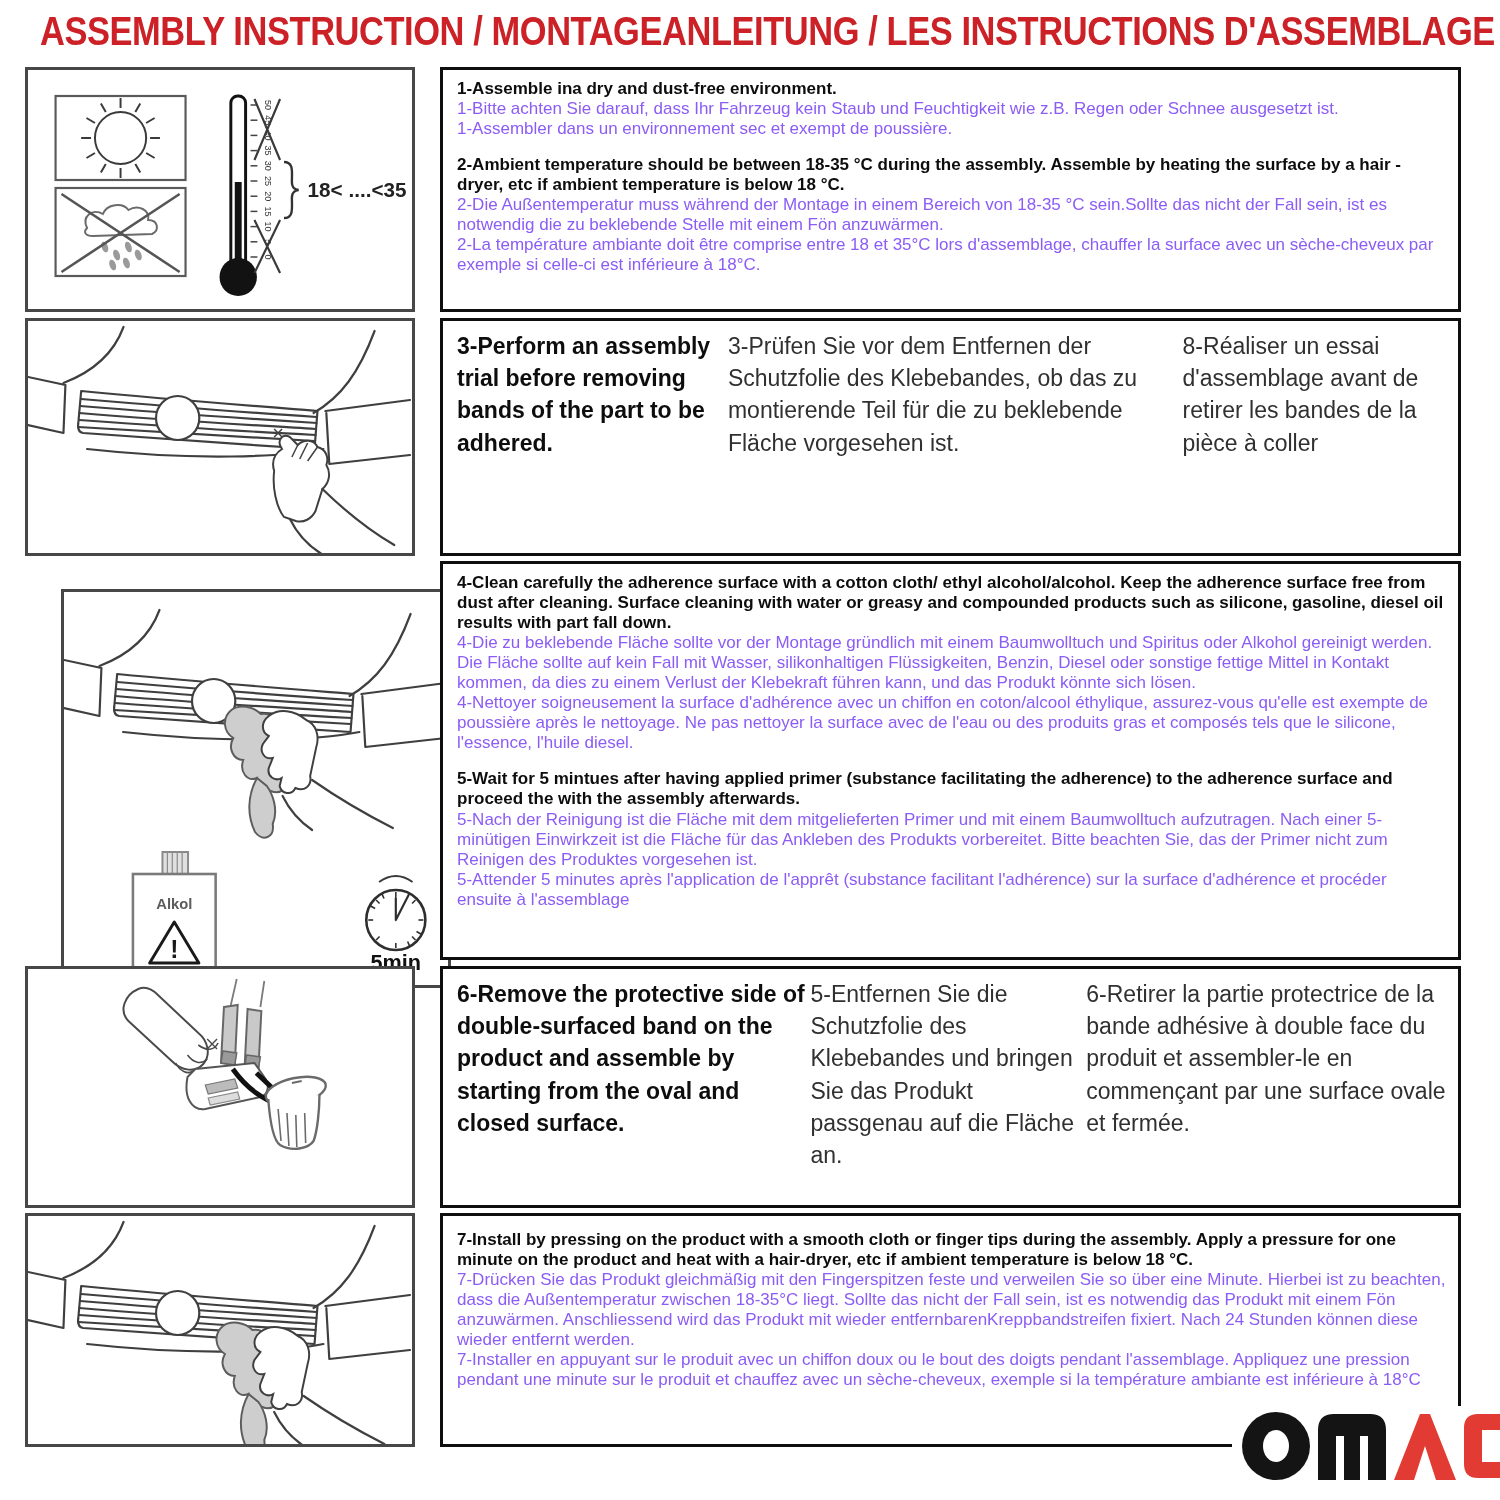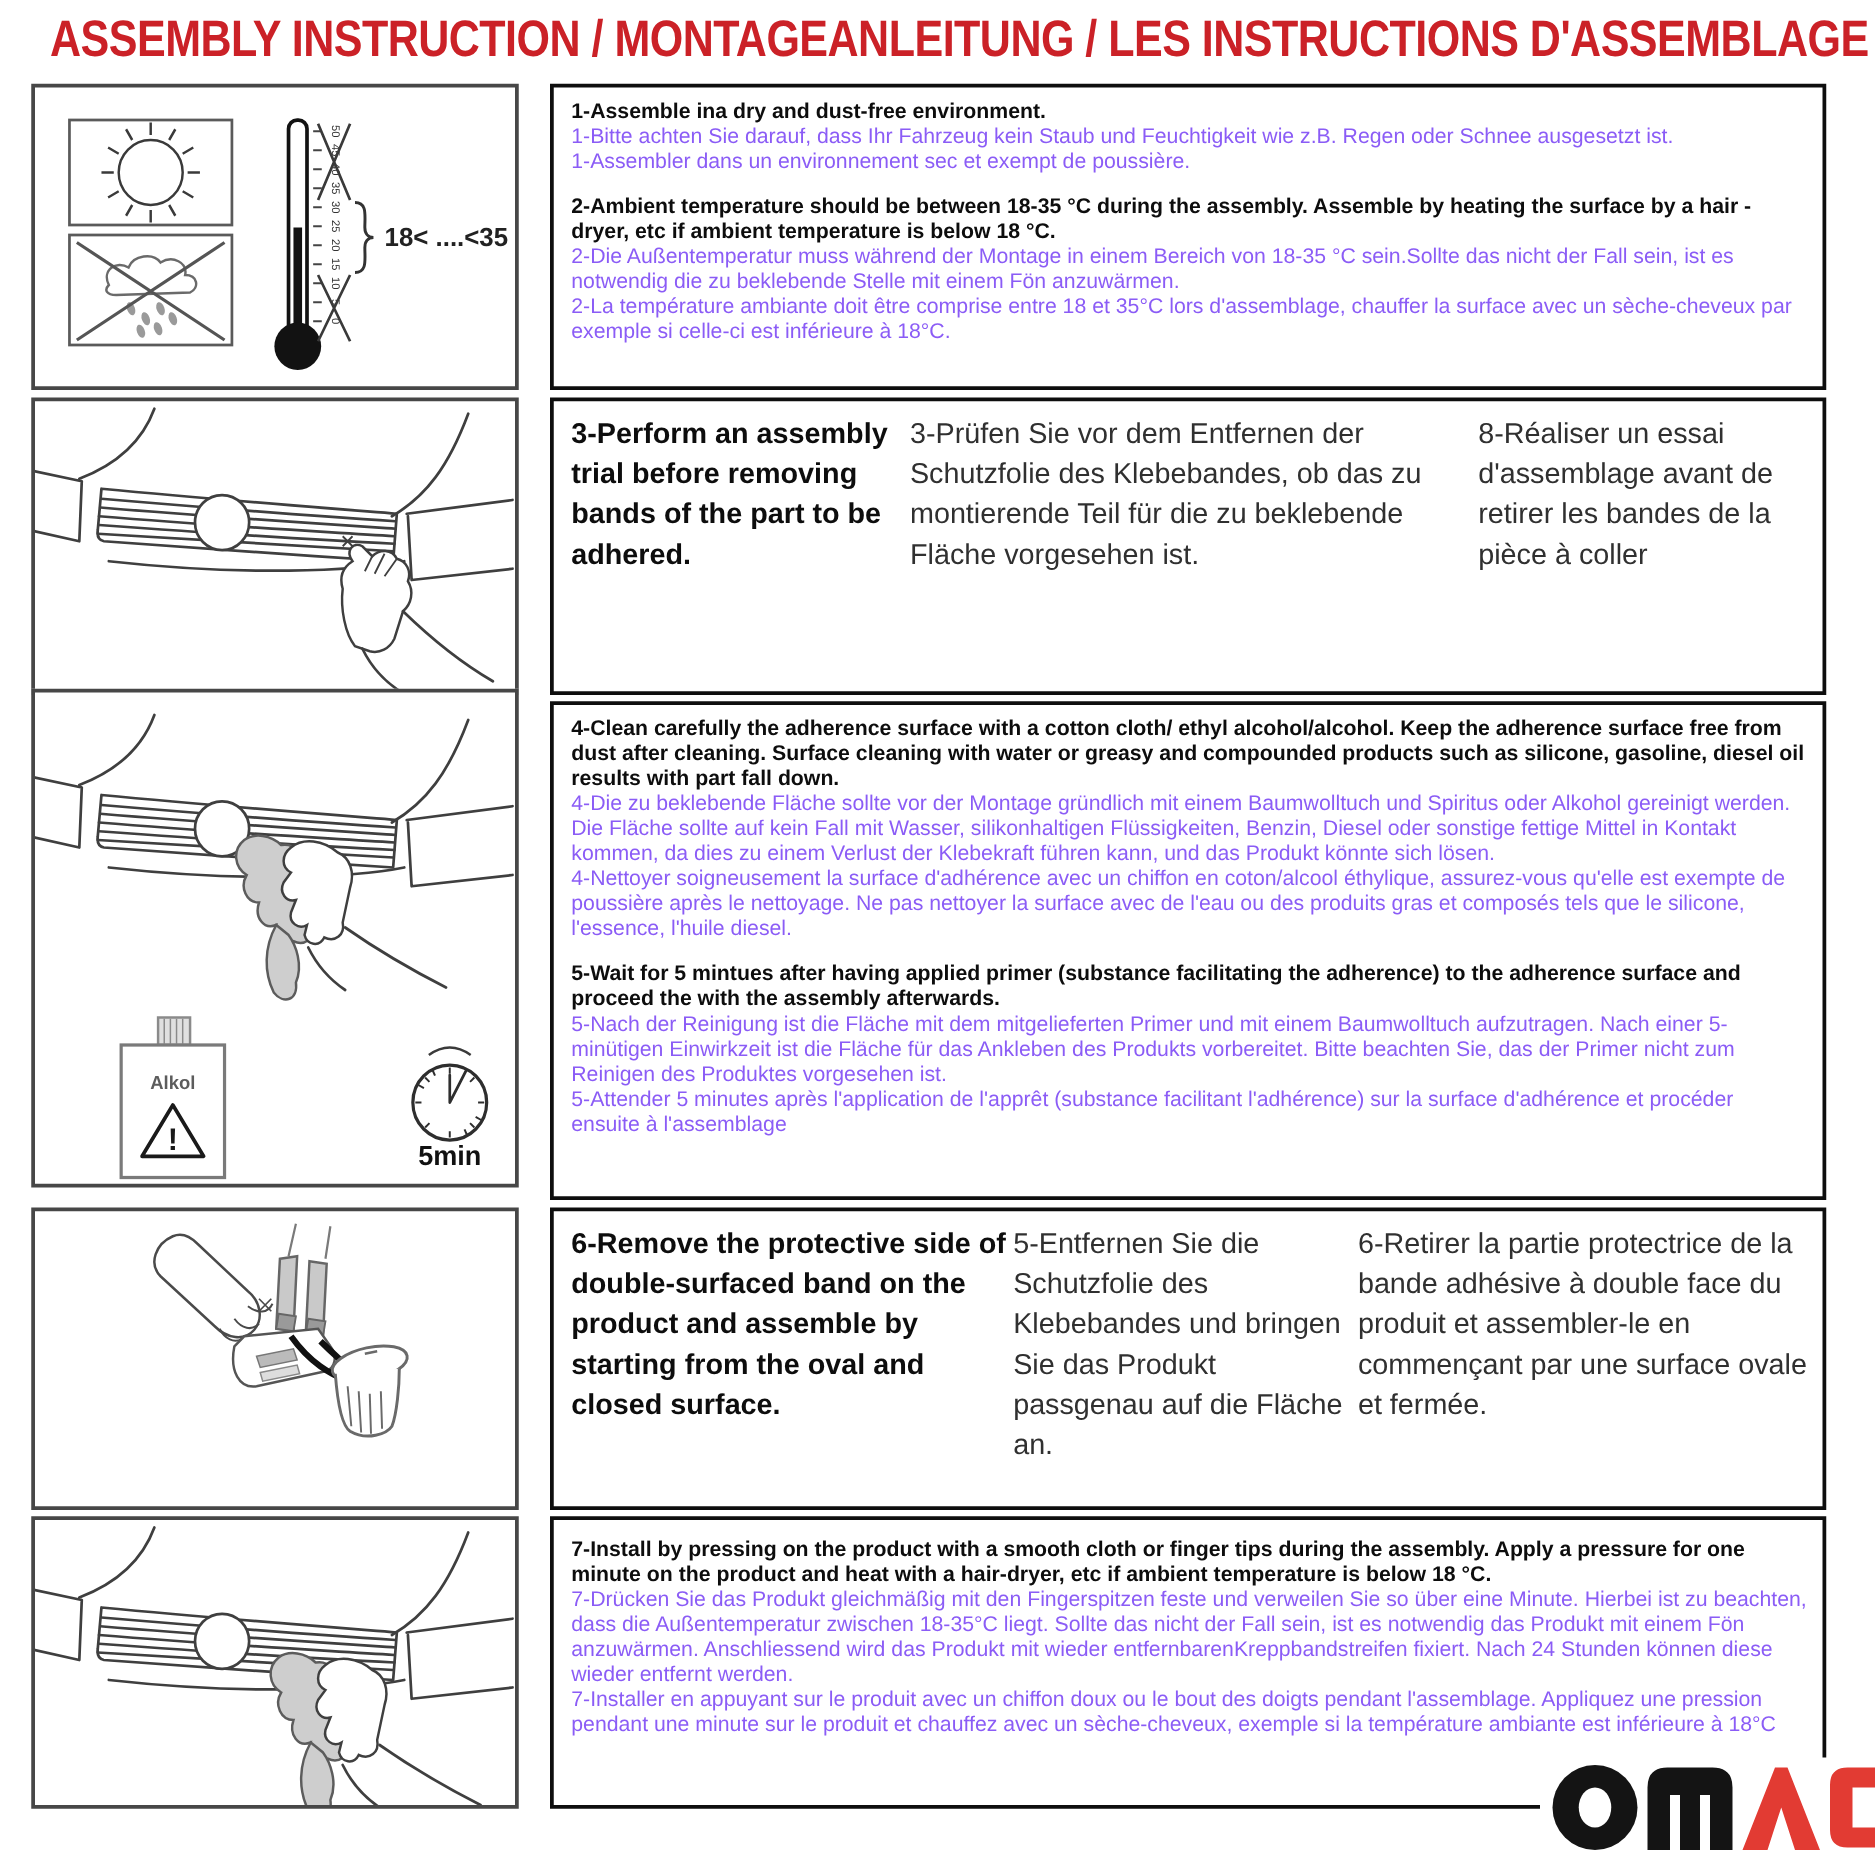--- a/index.html
+++ b/index.html
@@ -123,21 +123,21 @@
       <path d="M299,168 C322,190 344,208 372,224 M266,198 C274,214 286,226 300,234" fill="none" stroke="#3f3f3f" stroke-width="2.2" stroke-linecap="round"></path>
     </g>
   </svg>
 </div>
 <div class="text-box t-lg center" style="top:318px;height:238px;">
   <p class="b">3-Perform an assembly trial before removing bands of the part to be adhered.</p>
   <p>3-Prüfen Sie vor dem Entfernen der Schutzfolie des Klebebandes, ob das zu montierende Teil für die zu beklebende Fläche vorgesehen ist.</p>
   <p>8-Réaliser un essai d'assemblage avant de retirer les bandes de la pièce à coller</p>
 </div>
 
-<div class="art-box" style="top:551px;height:399px;">
+<div class="art-box" style="top:589px;height:399px;margin-left:36px;">
   <svg viewBox="0 0 390 393" preserveAspectRatio="none">
     <use href="#grille-base" transform="translate(0,12)"></use>
     <use href="#wipe-hand" transform="translate(-28,8)"></use>
     <g>
       <rect x="100" y="260" width="26" height="22" fill="#e0e0e0" stroke="#8a8a8a" stroke-width="2"></rect>
       <path d="M105,261 V281 M110,261 V281 M115,261 V281 M120,261 V281" stroke="#8a8a8a" stroke-width="1.2"></path>
       <rect x="70" y="282" width="84" height="106" fill="#ffffff" stroke="#7a7a7a" stroke-width="2.6"></rect>
       <text x="112" y="317" font-size="15" font-weight="bold" fill="#5c5c5c" text-anchor="middle">Alkol</text>
       <path d="M112,330 L137,371 L87,371 Z" fill="#ffffff" stroke="#1a1a1a" stroke-width="3" stroke-linejoin="round"></path>
       <text x="112" y="366" font-size="25" font-weight="bold" fill="#1a1a1a" text-anchor="middle">!</text>

